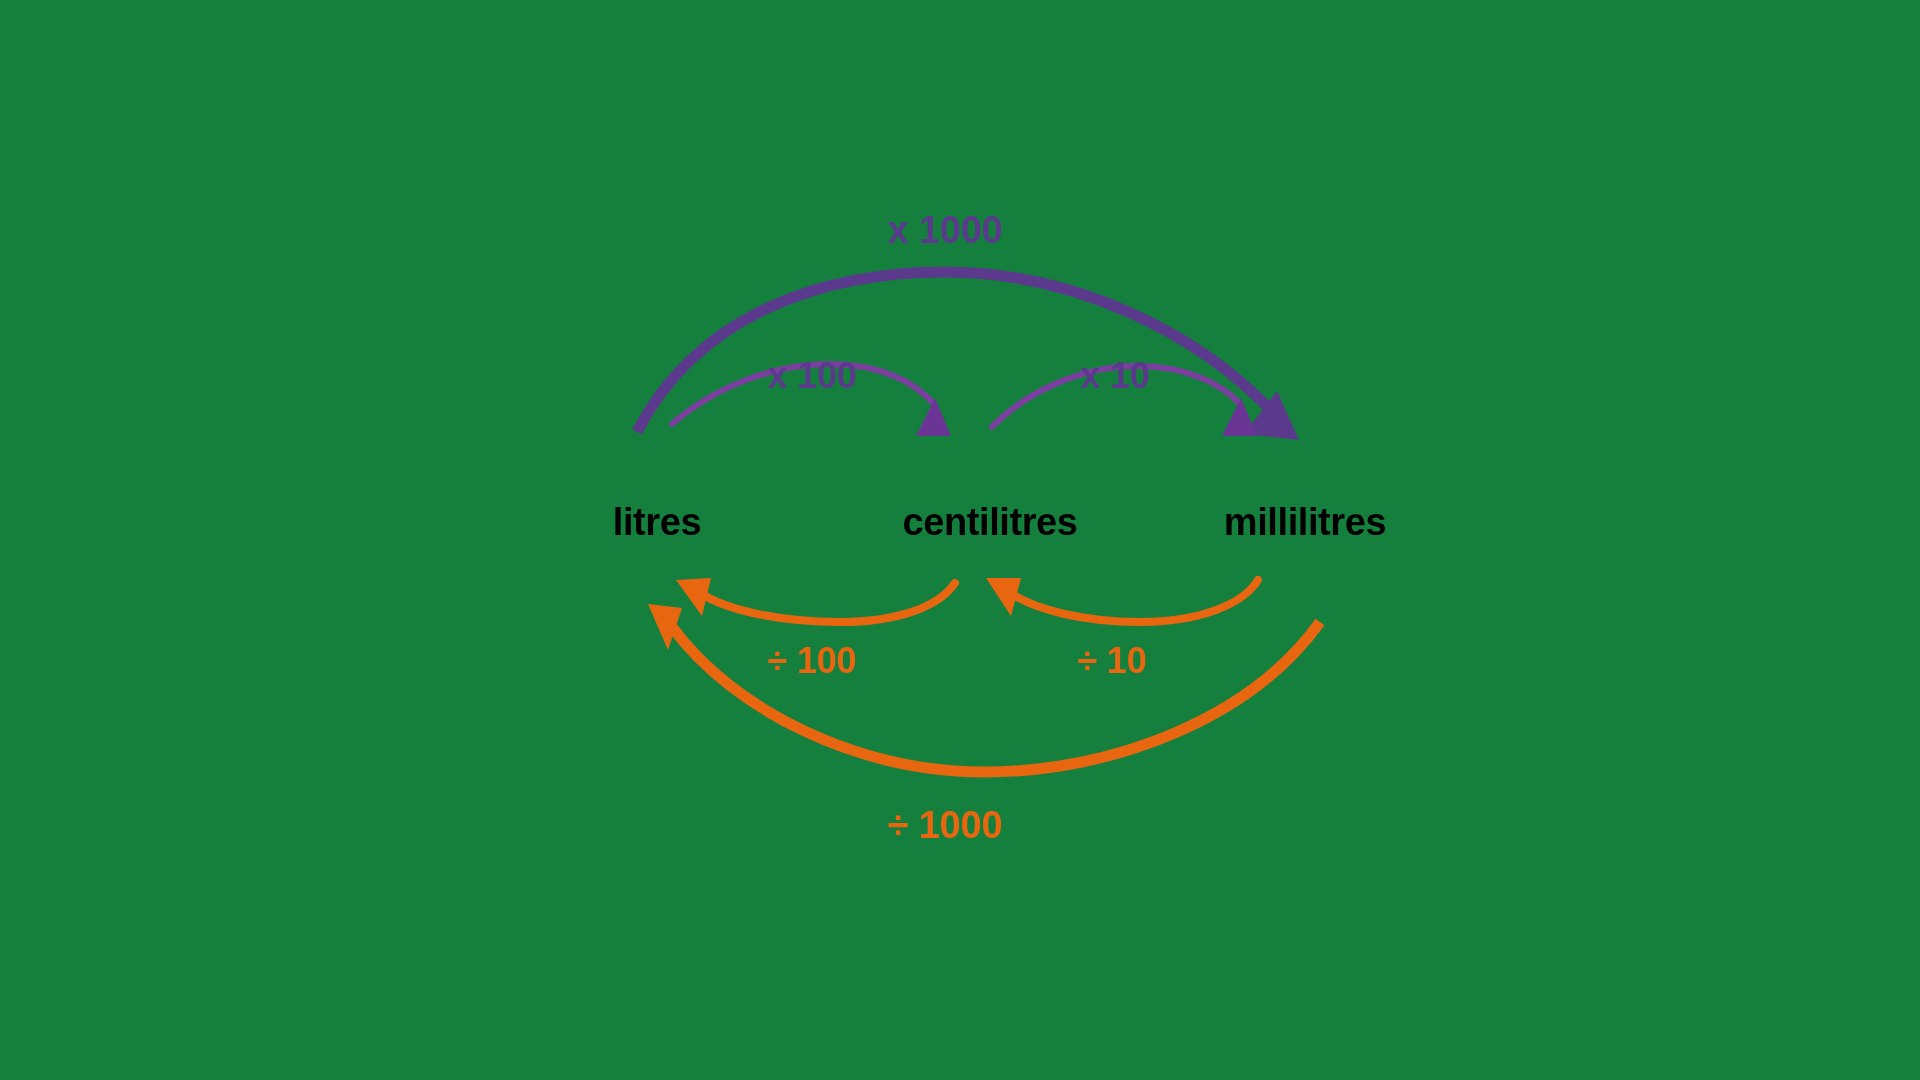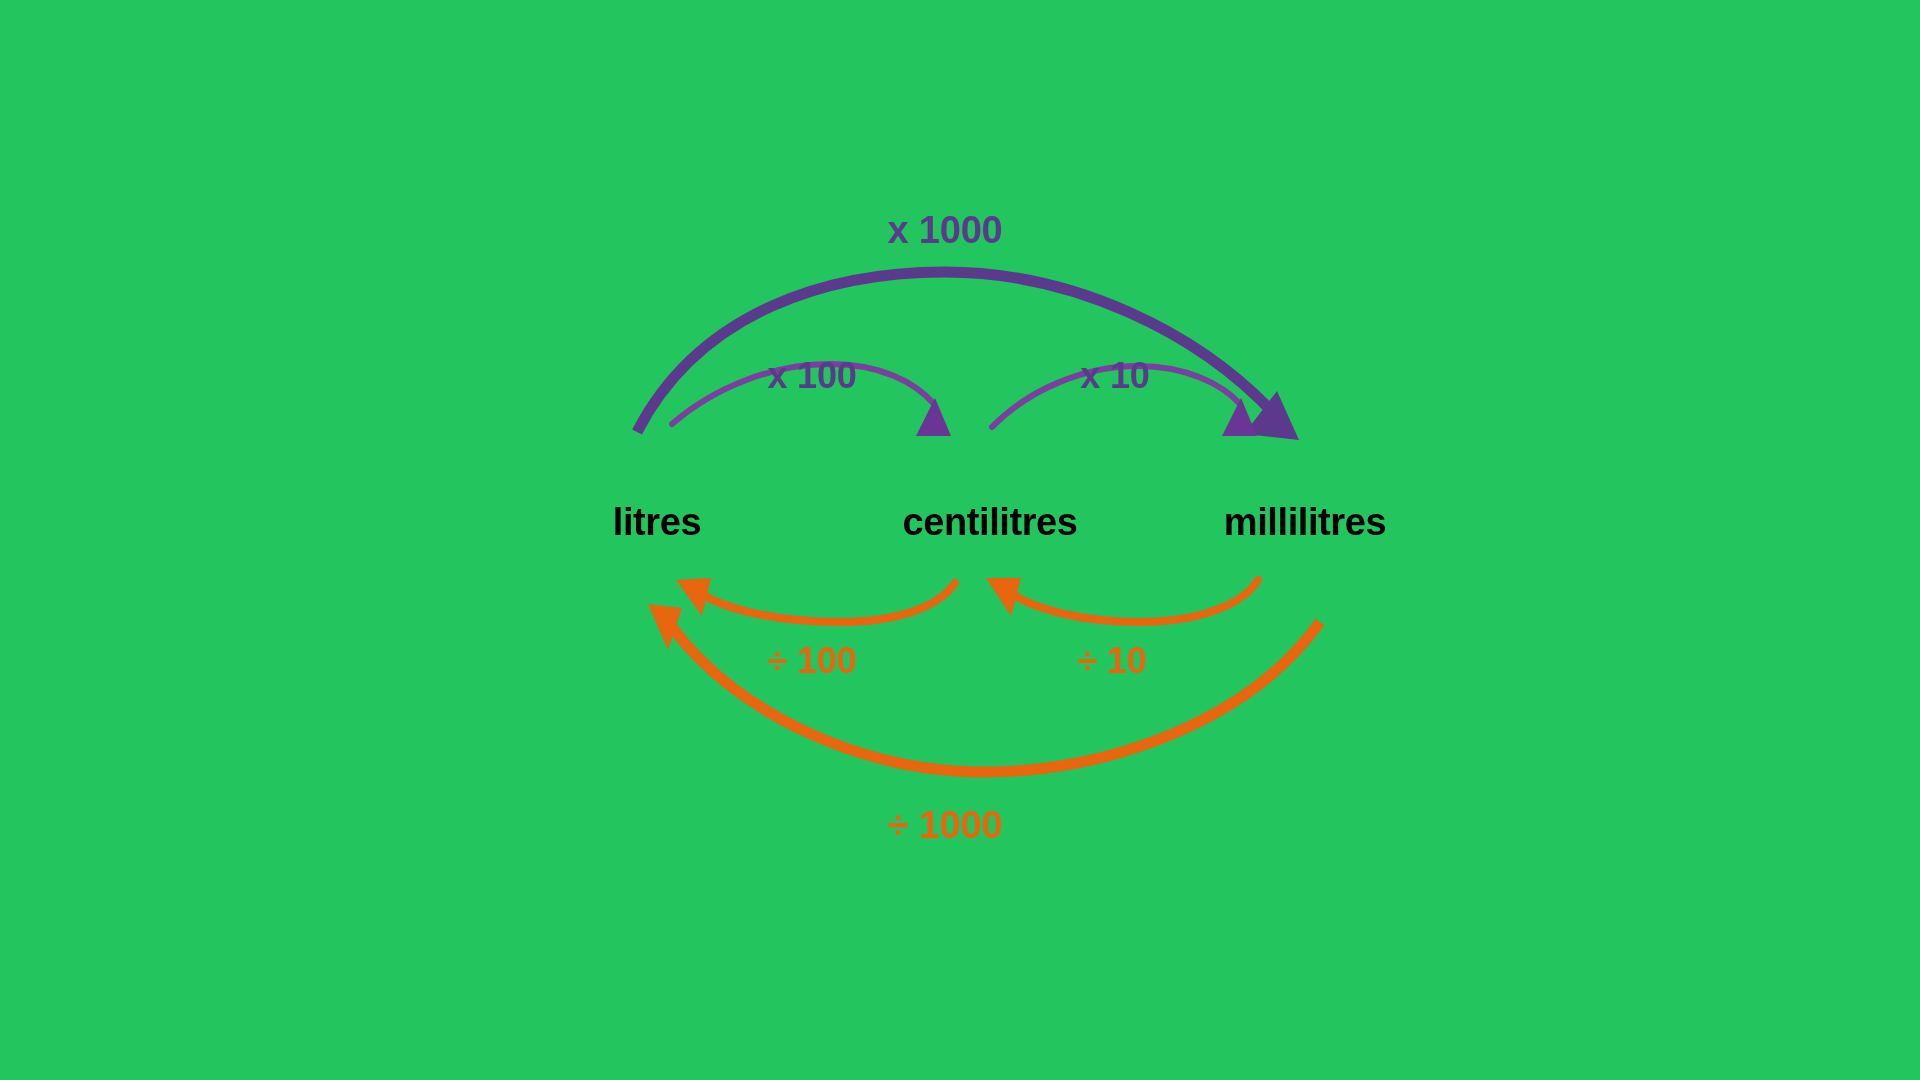--- a/index.html
+++ b/index.html
@@ -11,21 +11,21 @@
     height: 1080px;
     overflow: hidden;
   }
   body {
     font-family: "Liberation Sans", sans-serif;
   }
   #diagram-root {
     position: relative;
     width: 1920px;
     height: 1080px;
-    background: #22c55e;
+    background: #15803d;
   }
   #conversion-svg {
     position: absolute;
     left: 0;
     top: 0;
     width: 1920px;
     height: 1080px;
     display: block;
   }
   .unit-label {

